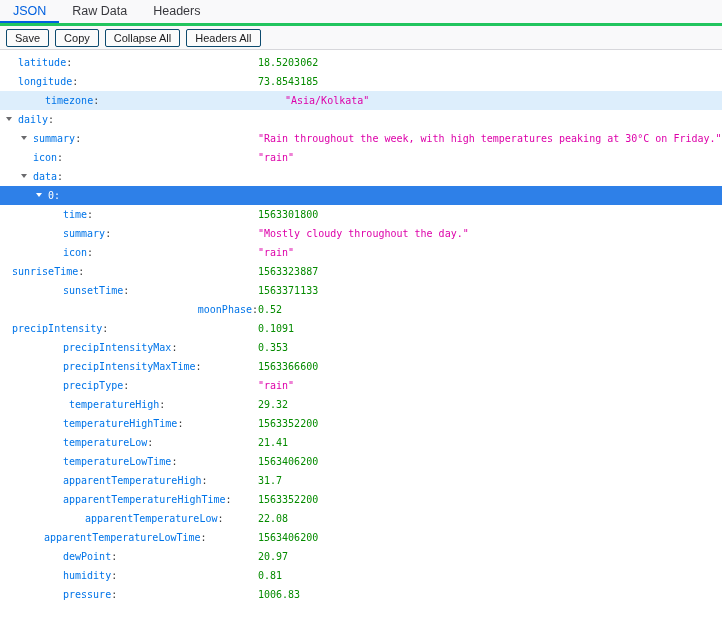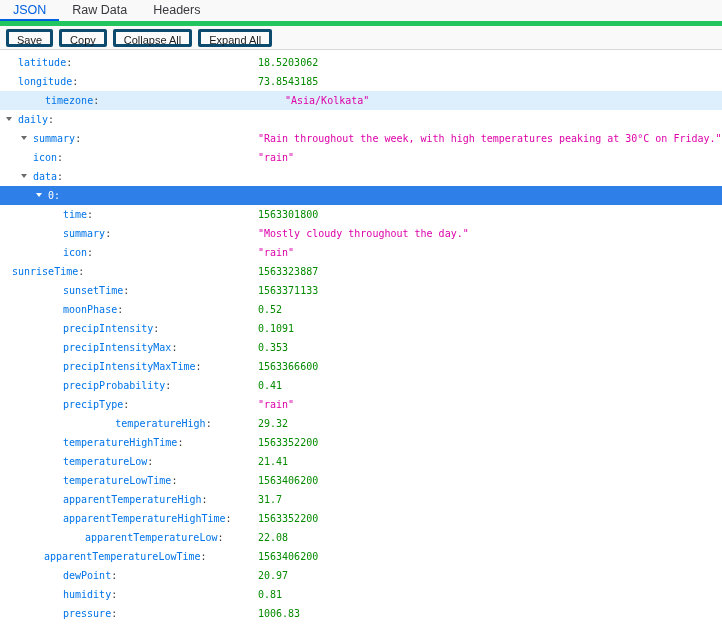--- a/index.html
+++ b/index.html
@@ -5,36 +5,36 @@
   * { margin:0; padding:0; box-sizing:border-box; }
   html,body {
     width:722px; height:626px; overflow:hidden; background:#ffffff;
     font-family:"Liberation Sans", sans-serif;
   }
   .app { width:722px; height:626px; display:flex; flex-direction:column; }
 
   
   .tabbar {
     display:flex; align-items:stretch; height:26px; flex:0 0 26px;
-    background:#f9f9fa; border-bottom:5px solid #22c55e;
+    background:#f9f9fa; border-bottom:3px solid #22c55e;
   }
   .tab {
     display:flex; align-items:center; padding:0 13px; font-size:12.5px;
     color:#38383d; cursor:default; border-bottom:2px solid transparent;
   }
   .tab.active { color:var(--active-tab); border-bottom-color:var(--active-tab); }
 
   
   .toolbar {
     display:flex; align-items:center; gap:6px; height:24px; flex:0 0 24px;
     background:#f9f9fa; border-bottom:1px solid #d7d7db; padding:0 6px;
   }
   .tb-btn {
     font-family:"Liberation Sans", sans-serif; font-size:11px; color:#1b1b1d;
-    background:#fbfbfb; border:3px solid #0c4a6e; border-radius:2px;
+    background:#fbfbfb; border:1px solid #0c4a6e; border-radius:2px;
     padding:0 8px; height:18px; line-height:16px; cursor:default;
   }
 
   
   .tree {
     flex:1 1 auto; overflow:hidden; padding-top:3px;
     font-family:"DejaVu Sans Mono", monospace; font-size:10px; color:#393939;
   }
   .row { display:flex; height:19px; line-height:19px; white-space:nowrap; }
   .row.hover { background:var(--hover-row-bg);padding-left:27px; }
@@ -63,21 +63,21 @@
 <div class="app">
   <div class="tabbar">
       <div class="tab active">JSON</div>
       <div class="tab">Raw Data</div>
       <div class="tab">Headers</div>
     </div>
   <div class="toolbar">
       <button class="tb-btn">Save</button>
       <button class="tb-btn">Copy</button>
       <button class="tb-btn">Collapse All</button>
-      <button class="tb-btn">Expand All</button>
+      <button class="tb-btn">Headers All</button>
     </div>
   <div class="tree">
       <div class="row">
         <span class="key-part" style="padding-left: 6px;"><span class="twisty"></span><span class="key">latitude</span><span class="colon">:</span></span>
         <span class="val number">18.5203062</span>
       </div>
       <div class="row">
         <span class="key-part" style="padding-left: 6px;"><span class="twisty"></span><span class="key">longitude</span><span class="colon">:</span></span>
         <span class="val number">73.8543185</span>
       </div>
@@ -116,45 +116,41 @@
       </div>
       <div class="row">
         <span class="key-part" style=""><span class="twisty"></span><span class="key">sunriseTime</span><span class="colon">:</span></span>
         <span class="val number">1563323887</span>
       </div>
       <div class="row">
         <span class="key-part" style="padding-left: 51px;"><span class="twisty"></span><span class="key">sunsetTime</span><span class="colon">:</span></span>
         <span class="val number">1563371133</span>
       </div>
       <div class="row">
-        <span class="key-part" style="padding-left: 51px;"><span class="twisty"></span><span class="key">moonPhase</span><span class="colon">:</span></span>
+        <span class="key-part" style="padding-left: 51px; text-align: right;"><span class="twisty"></span><span class="key">moonPhase</span><span class="colon">:</span></span>
         <span class="val number">0.52</span>
       </div>
       <div class="row">
-        <span class="key-part" style="padding-left: 51px;"><span class="twisty"></span><span class="key">precipIntensity</span><span class="colon">:</span></span>
+        <span class="key-part" style=""><span class="twisty"></span><span class="key">precipIntensity</span><span class="colon">:</span></span>
         <span class="val number">0.1091</span>
       </div>
       <div class="row">
         <span class="key-part" style="padding-left: 51px;"><span class="twisty"></span><span class="key">precipIntensityMax</span><span class="colon">:</span></span>
         <span class="val number">0.353</span>
       </div>
       <div class="row">
         <span class="key-part" style="padding-left: 51px;"><span class="twisty"></span><span class="key">precipIntensityMaxTime</span><span class="colon">:</span></span>
         <span class="val number">1563366600</span>
       </div>
       <div class="row">
-        <span class="key-part" style="padding-left: 51px;"><span class="twisty"></span><span class="key">precipProbability</span><span class="colon">:</span></span>
-        <span class="val number">0.41</span>
-      </div>
-      <div class="row">
         <span class="key-part" style="padding-left: 51px;"><span class="twisty"></span><span class="key">precipType</span><span class="colon">:</span></span>
         <span class="val string">"rain"</span>
       </div>
       <div class="row">
-        <span class="key-part" style="padding-left: 57px; text-align: center;"><span class="twisty"></span><span class="key">temperatureHigh</span><span class="colon">:</span></span>
+        <span class="key-part" style="padding-left: 57px;"><span class="twisty"></span><span class="key">temperatureHigh</span><span class="colon">:</span></span>
         <span class="val number">29.32</span>
       </div>
       <div class="row">
         <span class="key-part" style="padding-left: 51px;"><span class="twisty"></span><span class="key">temperatureHighTime</span><span class="colon">:</span></span>
         <span class="val number">1563352200</span>
       </div>
       <div class="row">
         <span class="key-part" style="padding-left: 51px;"><span class="twisty"></span><span class="key">temperatureLow</span><span class="colon">:</span></span>
         <span class="val number">21.41</span>
       </div>

